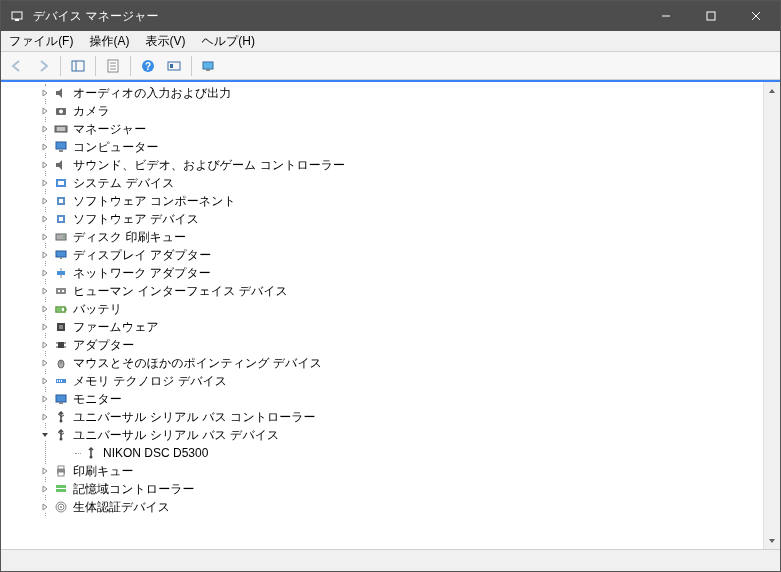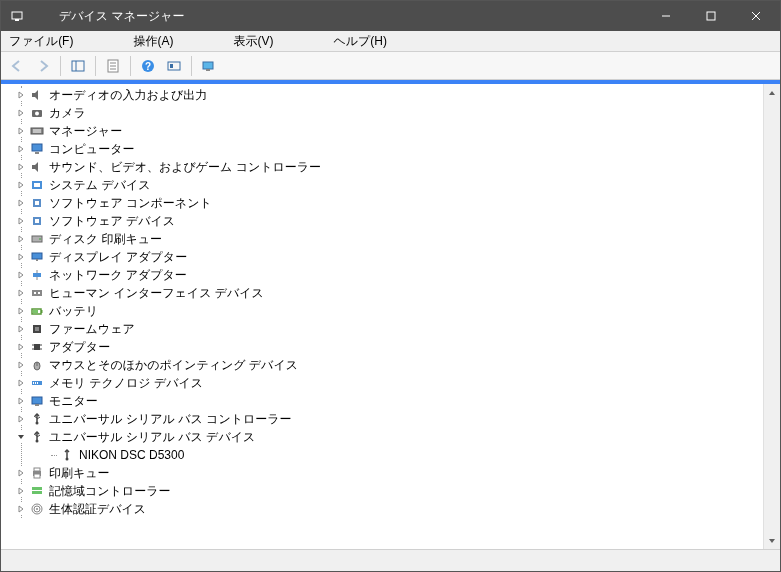--- a/index.html
+++ b/index.html
@@ -1,30 +1,30 @@
 <!DOCTYPE html>
 <html><head>
 <meta charset="utf-8">
 <style>
 * { margin: 0; padding: 0; box-sizing: border-box; font-family: "Yu Gothic UI", "Meiryo", sans-serif; }
 body { width: 781px; height: 572px; background: #fff; overflow: hidden; }
 .window { width: 100%; height: 100%; border: 1px solid #555; display: flex; flex-direction: column; }
-.titlebar { height: 30px; background: #4d4d4d; color: #fff; display: flex; align-items: center; padding: 0 2px; font-size: 12px; gap: 26px; }
+.titlebar { height: 30px; background: #4d4d4d; color: #fff; display: flex; align-items: center; padding: 0 2px; font-size: 12px; }
 .titlebar .icon { width: 16px; height: 16px; margin: 0 6px; display: inline-flex; align-items: center; justify-content: center; }
 .titlebar .title { flex: 1; margin-left: 2px; }
 .win-controls { display: flex; height: 100%; }
 .win-btn { width: 45px; height: 100%; display: flex; align-items: center; justify-content: center; color: #fff; }
 .win-btn svg { stroke: #fff; }
-.menubar { height: 21px; background: #f0f0f0; border-bottom: 1px solid #d0d0d0; display: flex; align-items: center; font-size: 12px; gap: 44px; }
+.menubar { height: 21px; background: #f0f0f0; border-bottom: 1px solid #d0d0d0; display: flex; align-items: center; font-size: 12px; }
 .menu-item { padding: 2px 8px; }
 .toolbar { height: 28px; background: #f7f7f7; border-bottom: 1px solid #d0d0d0; display: flex; align-items: center; padding: 0 4px; gap: 2px; }
 .tb-btn { width: 24px; height: 24px; display: flex; align-items: center; justify-content: center; border: 1px solid transparent; }
 .tb-btn.disabled { opacity: 0.4; }
 .tb-sep { width: 1px; height: 20px; background: #ccc; margin: 0 3px; }
-.content { flex: 1; display: flex; position: relative; overflow: hidden; border-top: 4px solid #3b82f6; }
+.content { flex: 1; display: flex; position: relative; overflow: hidden; border-top: 2px solid #3b82f6; padding-left: 24px; }
 .tree { flex: 1; overflow-y: auto; font-size: 12px; padding: 2px 0 2px 6px; position: relative; }
 .tree-wrap { position: relative; }
 .vline { position: absolute; left: 14px; top: 0; bottom: 0; border-left: 1px dotted #999; }
 .node { display: flex; align-items: center; height: 18px; padding-left: 8px; white-space: nowrap; position: relative; }
 .node::before { content: ""; position: absolute; left: 14px; top: 9px; width: 6px; border-top: 1px dotted #999; }
 .arrow { width: 12px; height: 12px; margin-right: 2px; display: inline-flex; align-items: center; justify-content: center; color: #666; font-size: 9px; z-index: 1; background: #fff; }
 .node-icon { width: 16px; height: 16px; margin-right: 4px; display: inline-flex; align-items: center; justify-content: center; flex-shrink: 0; }
 .child { padding-left: 38px; }
 .child::before { left: 44px; width: 6px; }
 .child .node-icon { margin-left: 0; }

